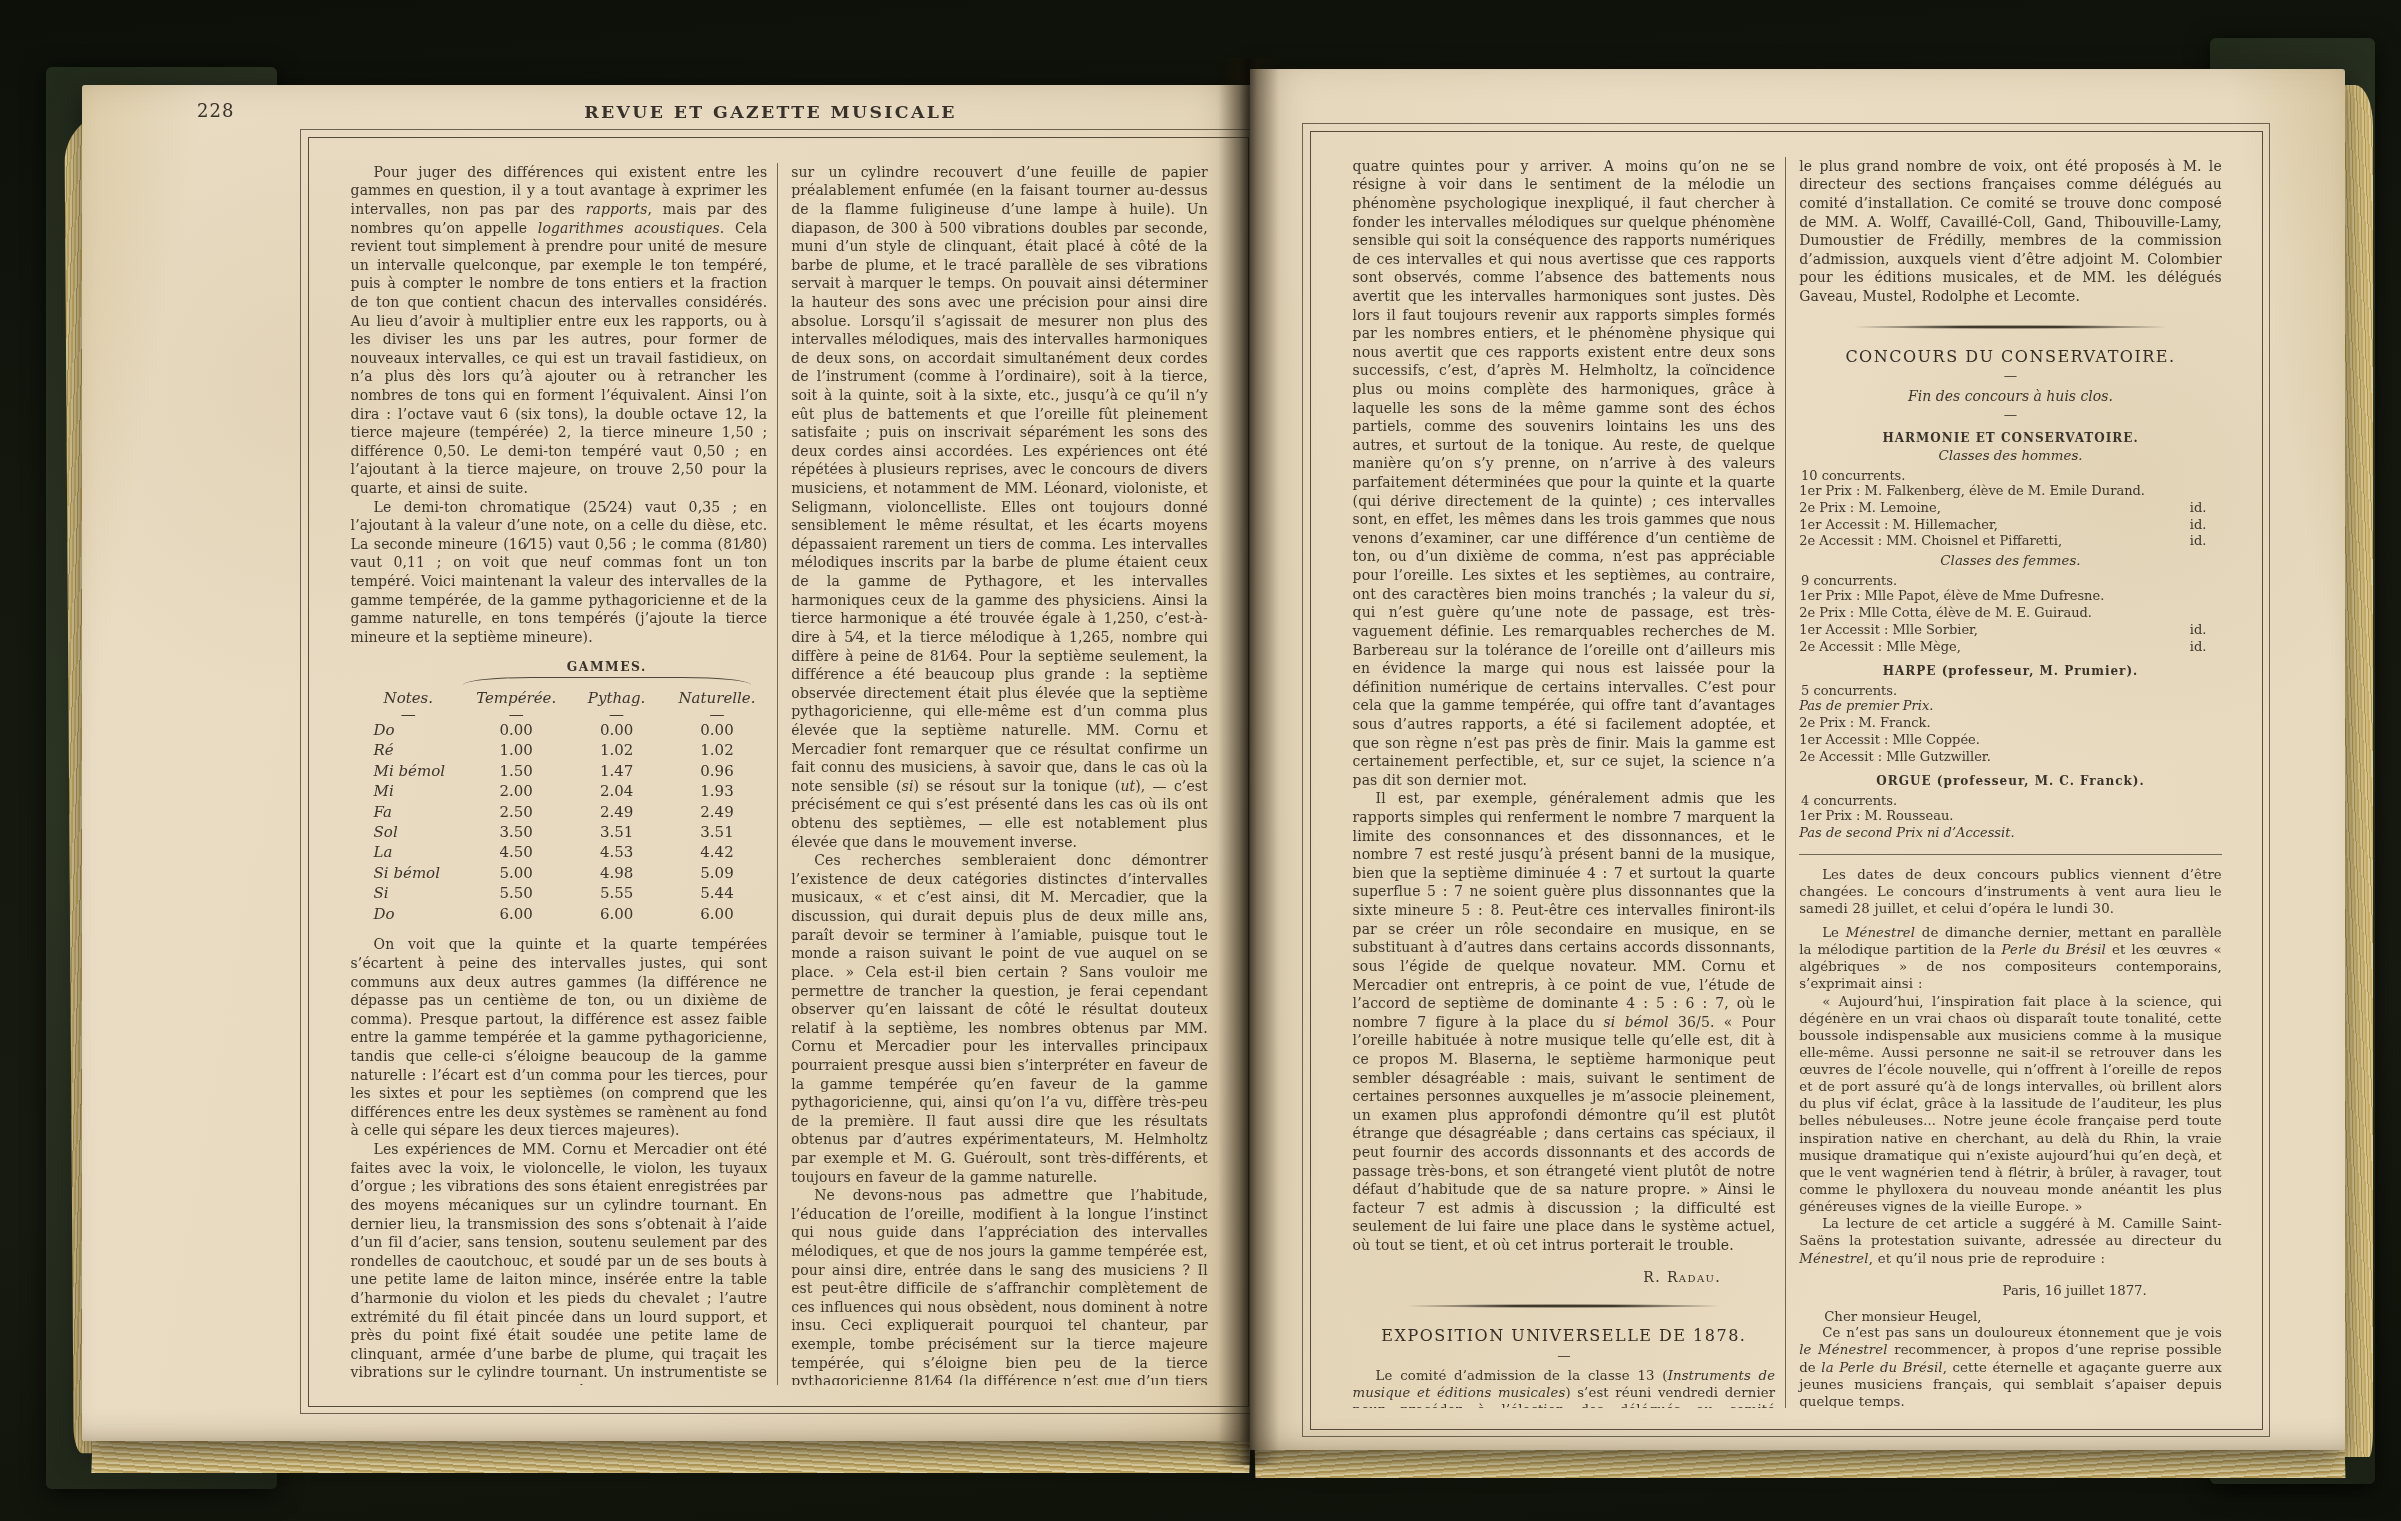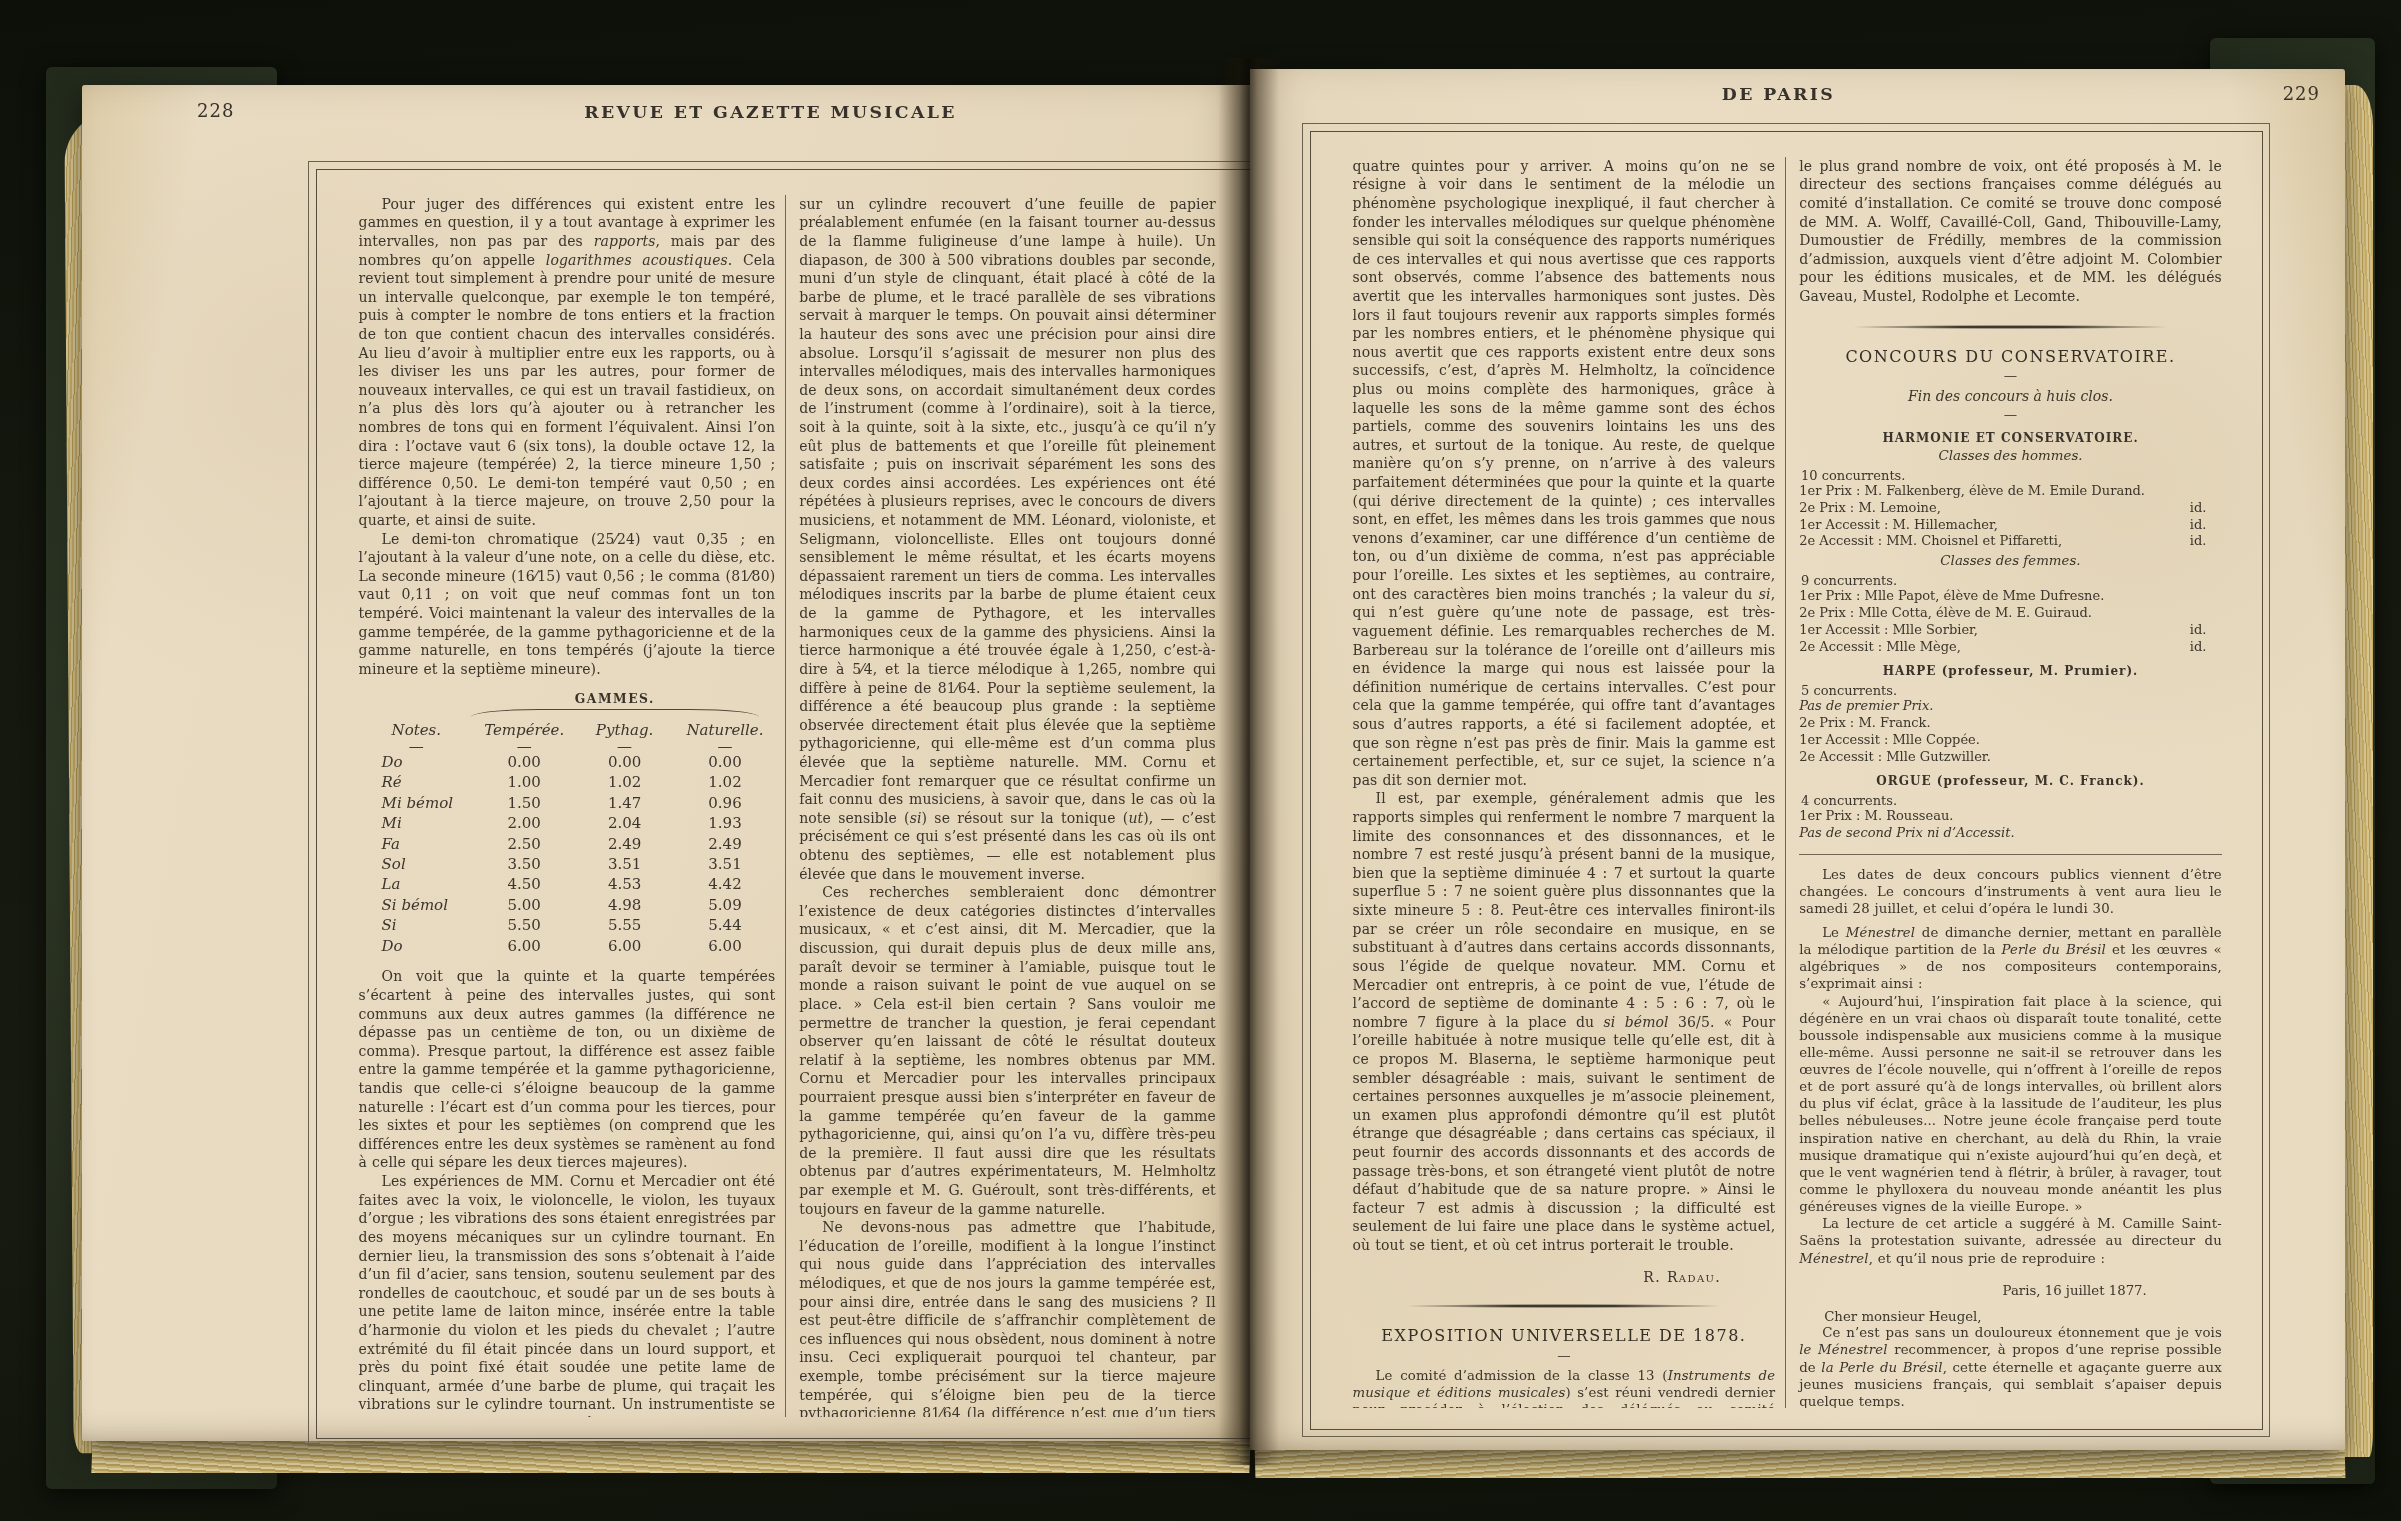--- a/index.html
+++ b/index.html
@@ -46,21 +46,21 @@
   .runhead{position:absolute;top:15.4px;left:0;width:100%;height:29px;font-size:18px;color:#38322a;}
   .pnum{position:absolute;letter-spacing:1px;}
   .pl-num{left:115px;top:0;}
   .pr-num{right:25px;top:-1.9px;}
   .rtitle{position:absolute;text-align:center;letter-spacing:2.4px;font-weight:bold;font-size:17.3px;}
   .rt-left{left:218px;width:941px;top:1.9px;}
   .rt-right{left:52px;width:953px;top:0;}
 
   
   .frame{position:absolute;border:1.2px solid #6a6150;padding:6.7px;}
-  .frame-l{left:226px;top:44px;width:941px;height:1270px;margin-top:32px;}
+  .frame-l{left:218px;top:44px;width:941px;height:1270px;}
   .frame-r{left:52px;top:54px;width:953px;height:1299px;}
   .frame-inner{border:1.9px solid #554c3d;width:100%;height:100%;box-sizing:border-box;
     padding:25px 38px 21px 40px;display:flex;}
   .col{flex:1;height:100%;overflow:hidden;padding:0 9.6px 0 1.9px;}
   .col+.col{border-left:1px solid #6f6654;padding:0 1.9px 0 13.4px;}
 
   
   .para{margin:0;text-indent:23px;text-align:justify;font-size:14px;line-height:1.33;
     letter-spacing:0.1px;word-spacing:0.5px;}
   .noind>.para:first-child{text-indent:0;}
@@ -182,24 +182,20 @@
               <p class="para" style="text-indent: 0px;">sur un cylindre recouvert d’une feuille de papier préalablement enfumée (en la faisant tourner au-dessus de la flamme fuligineuse d’une lampe à huile). Un diapason, de 300 à 500 vibrations doubles par seconde, muni d’un style de clinquant, était placé à côté de la barbe de plume, et le tracé parallèle de ses vibrations servait à marquer le temps. On pouvait ainsi déterminer la hauteur des sons avec une précision pour ainsi dire absolue. Lorsqu’il s’agissait de mesurer non plus des intervalles mélodiques, mais des intervalles harmoniques de deux sons, on accordait simultanément deux cordes de l’instrument (comme à l’ordinaire), soit à la tierce, soit à la quinte, soit à la sixte, etc., jusqu’à ce qu’il n’y eût plus de battements et que l’oreille fût pleinement satisfaite ; puis on inscrivait séparément les sons des deux cordes ainsi accordées. Les expériences ont été répétées à plusieurs reprises, avec le concours de divers musiciens, et notamment de MM. Léonard, violoniste, et Seligmann, violoncelliste. Elles ont toujours donné sensiblement le même résultat, et les écarts moyens dépassaient rarement un tiers de comma. Les intervalles mélodiques inscrits par la barbe de plume étaient ceux de la gamme de Pythagore, et les intervalles harmoniques ceux de la gamme des physiciens. Ainsi la tierce harmonique a été trouvée égale à 1,250, c’est-à-dire à 5⁄4, et la tierce mélodique à 1,265, nombre qui diffère à peine de 81⁄64. Pour la septième seulement, la différence a été beaucoup plus grande : la septième observée directement était plus élevée que la septième pythagoricienne, qui elle-même est d’un comma plus élevée que la septième naturelle. MM. Cornu et Mercadier font remarquer que ce résultat confirme un fait connu des musiciens, à savoir que, dans le cas où la note sensible (<i>si</i>) se résout sur la tonique (<i>ut</i>), — c’est précisément ce qui s’est présenté dans les cas où ils ont obtenu des septièmes, — elle est notablement plus élevée que dans le mouvement inverse.</p>
               <p class="para">Ces recherches sembleraient donc démontrer l’existence de deux catégories distinctes d’intervalles musicaux, « et c’est ainsi, dit M. Mercadier, que la discussion, qui durait depuis plus de deux mille ans, paraît devoir se terminer à l’amiable, puisque tout le monde a raison suivant le point de vue auquel on se place. » Cela est-il bien certain ? Sans vouloir me permettre de trancher la question, je ferai cependant observer qu’en laissant de côté le résultat douteux relatif à la septième, les nombres obtenus par MM. Cornu et Mercadier pour les intervalles principaux pourraient presque aussi bien s’interpréter en faveur de la gamme tempérée qu’en faveur de la gamme pythagoricienne, qui, ainsi qu’on l’a vu, diffère très-peu de la première. Il faut aussi dire que les résultats obtenus par d’autres expérimentateurs, M. Helmholtz par exemple et M. G. Guéroult, sont très-différents, et toujours en faveur de la gamme naturelle.</p>
               <p class="para">Ne devons-nous pas admettre que l’habitude, l’éducation de l’oreille, modifient à la longue l’instinct qui nous guide dans l’appréciation des intervalles mélodiques, et que de nos jours la gamme tempérée est, pour ainsi dire, entrée dans le sang des musiciens ? Il est peut-être difficile de s’affranchir complètement de ces influences qui nous obsèdent, nous dominent à notre insu. Ceci expliquerait pourquoi tel chanteur, par exemple, tombe précisément sur la tierce majeure tempérée, qui s’éloigne bien peu de la tierce pythagoricienne 81⁄64 (la différence n’est que d’un tiers de comma). Mais il semble beaucoup plus difficile de justifier , comme une nécessité psychologique, le rapport évidemment compliqué qui représente la tierce pythagoricienne, car il faut une succession de</p>
             </div>
         </div>
       </div>
     </div>
   </section>
 
   <section class="page page-right">
-    <div class="runhead">
-      <span class="rtitle rt-right">DE PARIS</span>
-      <span class="pnum pr-num">229</span>
-    </div>
     <div class="frame frame-r">
       <div class="frame-inner">
         <div class="col">
           <div>
               <p class="para" style="text-indent: 0px;">quatre quintes pour y arriver. A moins qu’on ne se résigne à voir dans le sentiment de la mélodie un phénomène psychologique inexpliqué, il faut chercher à fonder les intervalles mélodiques sur quelque phénomène sensible qui soit la conséquence des rapports numériques de ces intervalles et qui nous avertisse que ces rapports sont observés, comme l’absence des battements nous avertit que les intervalles harmoniques sont justes. Dès lors il faut toujours revenir aux rapports simples formés par les nombres entiers, et le phénomène physique qui nous avertit que ces rapports existent entre deux sons successifs, c’est, d’après M. Helmholtz, la coïncidence plus ou moins complète des harmoniques, grâce à laquelle les sons de la même gamme sont des échos partiels, comme des souvenirs lointains les uns des autres, et surtout de la tonique. Au reste, de quelque manière qu’on s’y prenne, on n’arrive à des valeurs parfaitement déterminées que pour la quinte et la quarte (qui dérive directement de la quinte) ; ces intervalles sont, en effet, les mêmes dans les trois gammes que nous venons d’examiner, car une différence d’un centième de ton, ou d’un dixième de comma, n’est pas appréciable pour l’oreille. Les sixtes et les septièmes, au contraire, ont des caractères bien moins tranchés ; la valeur du <i>si</i>, qui n’est guère qu’une note de passage, est très-vaguement définie. Les remarquables recherches de M. Barbereau sur la tolérance de l’oreille ont d’ailleurs mis en évidence la marge qui nous est laissée pour la définition numérique de certains intervalles. C’est pour cela que la gamme tempérée, qui offre tant d’avantages sous d’autres rapports, a été si facilement adoptée, et que son règne n’est pas près de finir. Mais la gamme est certainement perfectible, et, sur ce sujet, la science n’a pas dit son dernier mot.</p>
               <p class="para">Il est, par exemple, généralement admis que les rapports simples qui renferment le nombre 7 marquent la limite des consonnances et des dissonnances, et le nombre 7 est resté jusqu’à présent banni de la musique, bien que la septième diminuée 4 : 7 et surtout la quarte superflue 5 : 7 ne soient guère plus dissonnantes que la sixte mineure 5 : 8. Peut-être ces intervalles finiront-ils par se créer un rôle secondaire en musique, en se substituant à d’autres dans certains accords dissonnants, sous l’égide de quelque novateur. MM. Cornu et Mercadier ont entrepris, à ce point de vue, l’étude de l’accord de septième de dominante 4 : 5 : 6 : 7, où le nombre 7 figure à la place du <i>si bémol</i> 36/5. « Pour l’oreille habituée à notre musique telle qu’elle est, dit à ce propos M. Blaserna, le septième harmonique peut sembler désagréable : mais, suivant le sentiment de certaines personnes auxquelles je m’associe pleinement, un examen plus approfondi démontre qu’il est plutôt étrange que désagréable ; dans certains cas spéciaux, il peut fournir des accords dissonnants et des accords de passage très-bons, et son étrangeté vient plutôt de notre défaut d’habitude que de sa nature propre. » Ainsi le facteur 7 est admis à discussion ; la difficulté est seulement de lui faire une place dans le système actuel, où tout se tient, et où cet intrus porterait le trouble.</p>
             </div>
           <div class="sig"><span class="sc">R. Radau.</span></div>
           <div class="lens"></div>
           <h2 class="sect-head">EXPOSITION UNIVERSELLE DE 1878.</h2>

